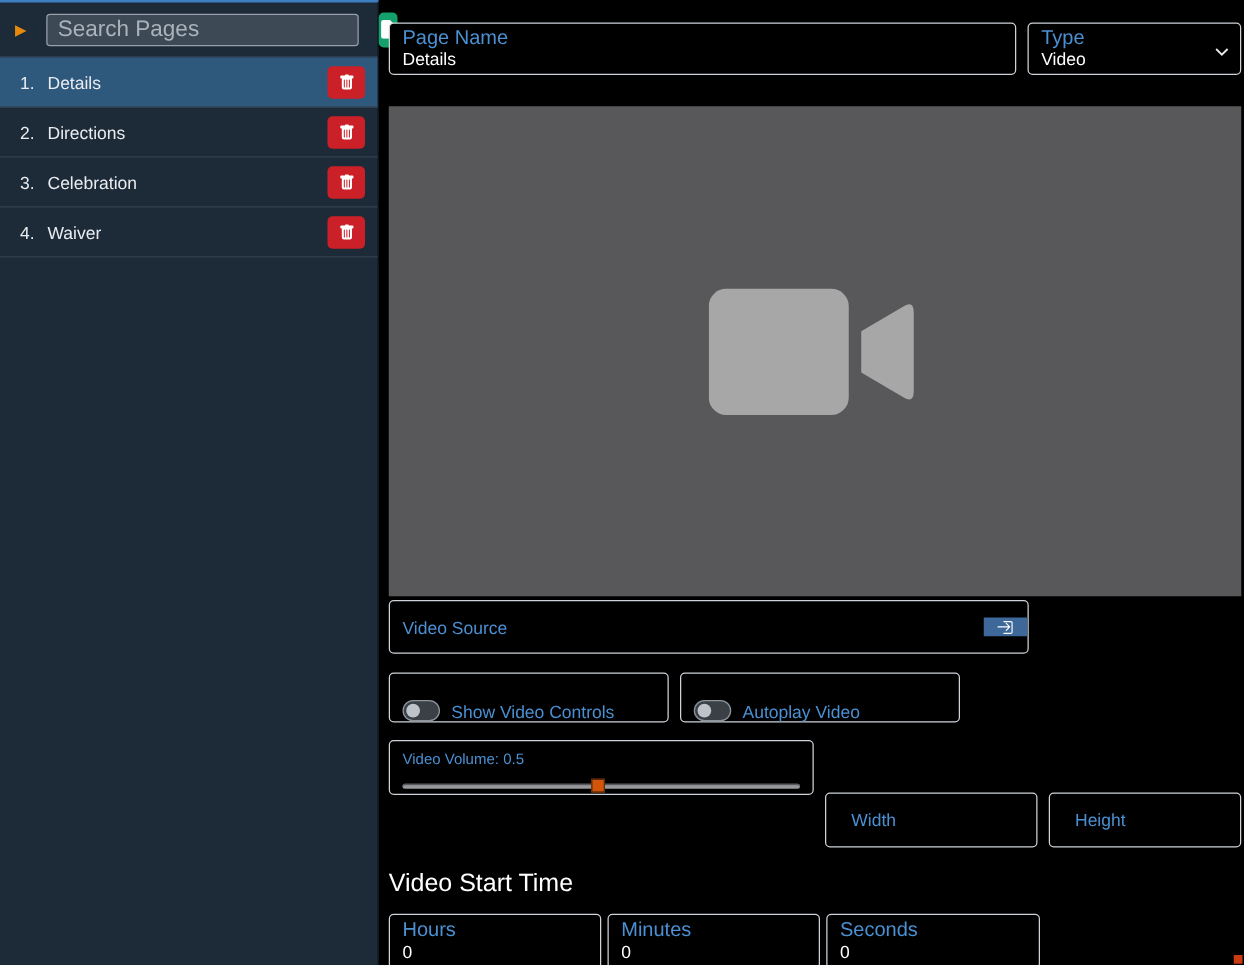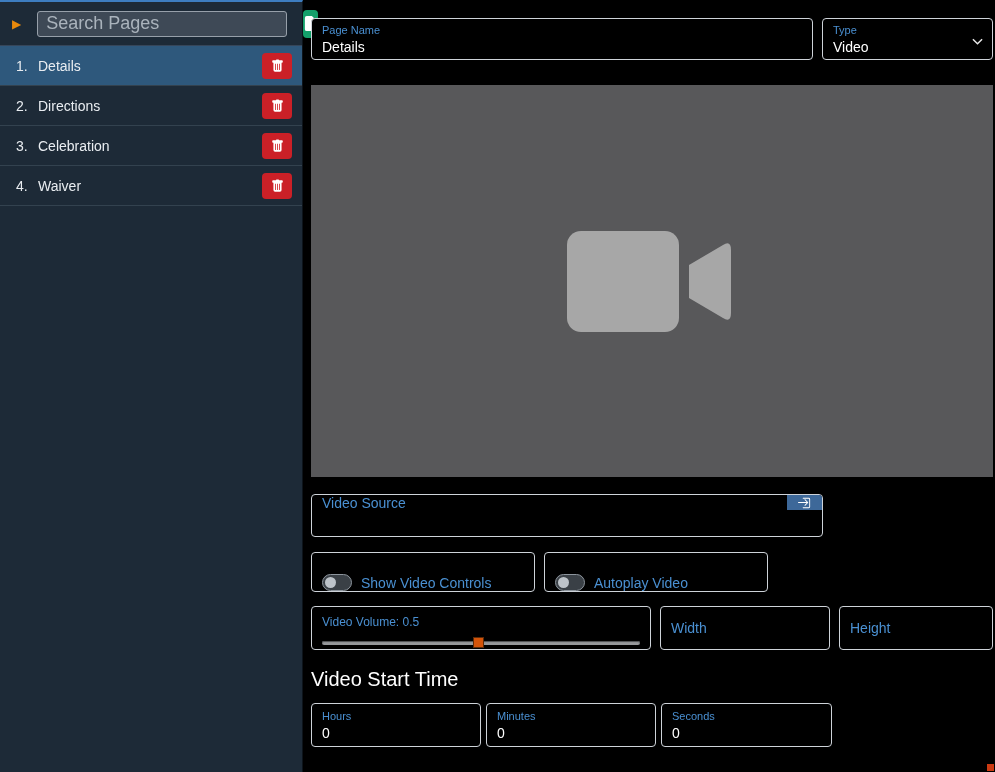--- a/index.html
+++ b/index.html
@@ -29,32 +29,32 @@
 
   
   .main { position:absolute; left:303px; top:0; width:692px; height:100%; padding:6px 2px 0 8px; }
   .page-title-wrap { border-bottom:1px solid #e6e6e6; padding-bottom:5px; }
   .page-title { color:#fff; font-size:21px; font-weight:bold; }
 
   .row { display:flex; gap:9px; }
 
   .field { border:1px solid #ced3d9; border-radius:4px; background:#000; }
   .field-pad { padding:4px 10px; }
-  .f-label { display:block; color:#4a90d2; font-size:11px; line-height:15px; }
+  .f-label { display:block; color:#4a90d2; font-size:16px; line-height:15px; }
   .f-value { display:block; color:#fff; font-size:14px; line-height:18px; }
 
   .fields-row { margin-top:12px; }
   .page-name-field { width:502px; height:42px; }
   .type-field { width:171px; height:42px; position:relative; cursor:pointer; }
   .type-chevron { position:absolute; right:9px; top:19px; }
 
   .video-area { margin-top:25px; width:682px; height:392px; background:#58585a;
                 display:flex; align-items:center; justify-content:center; }
 
-  .video-source { margin-top:17px; width:512px; height:43px; display:flex; align-items:flex-start; overflow:hidden; }
+  .video-source { margin-top:3px; width:512px; height:43px; display:flex; align-items:center; overflow:hidden; }
   .vs-label { flex:1; display:flex; align-items:center; padding-left:10px; color:#4a90d2; font-size:14px; cursor:text; }
   .vs-btn { width:35px; background:#3d6899; border:none; display:flex; align-items:center;
             justify-content:center; cursor:pointer; }
 
   .toggles-row { margin-top:15px; }
   .toggle-box { height:40px; display:flex; align-items:flex-end; gap:9px; padding:0 10px; }
   .toggle-box.t1 { width:224px; } .toggle-box.t2 { width:224px; } .toggle-box.t3 { width:216px; }
   .toggle { position:relative; width:30px; height:17px; border:1px solid #8d959d; border-radius:9px;
             background:#3a4046; flex:none; cursor:pointer; }
   .knob { position:absolute; left:2px; top:2px; width:11px; height:11px; border-radius:50%; background:#bdc3c9; }
@@ -62,22 +62,22 @@
 
   .volume-row { margin-top:14px; }
   .volume-box { width:340px; height:44px; padding:5px 10px; }
   .vol-label { color:#4a90d2; font-size:12px; }
   .slider { position:relative; margin-top:7px; height:11px; cursor:pointer; }
   .slider-track { position:absolute; left:0; right:0; top:4px; height:4px; background:#97999c;
                   border-radius:2px; box-shadow:inset 0 1px 1px #4c4e50; }
   .slider-handle { position:absolute; top:0; left:49%; width:11px; height:11px; background:#d4540a;
                    border:1px solid #5c2a08; margin-left:-5px; cursor:grab; }
 
-  .size-field { height:44px; display:flex; align-items:center; padding:0 10px; color:#4a90d2;
-                font-size:14px; cursor:text; }
+  .size-field { height:44px; display:flex; align-items:center; padding:0 20px; color:#4a90d2;
+                font-size:14px; cursor:text;margin-top:42px; }
   .width-field { width:170px; } .height-field { width:154px; }
 
   .start-heading { margin-top:18px; color:#fff; font-size:20px; }
 
   .time-row { margin-top:12px; gap:5px; }
   .time-field { width:170px; height:44px; padding:5px 10px; cursor:text; }
   .time-field.seconds { width:171px; }
 
   .scroll-corner { position:absolute; right:1px; bottom:1px; width:7px; height:7px; background:#cc3a12; }
 </style>

